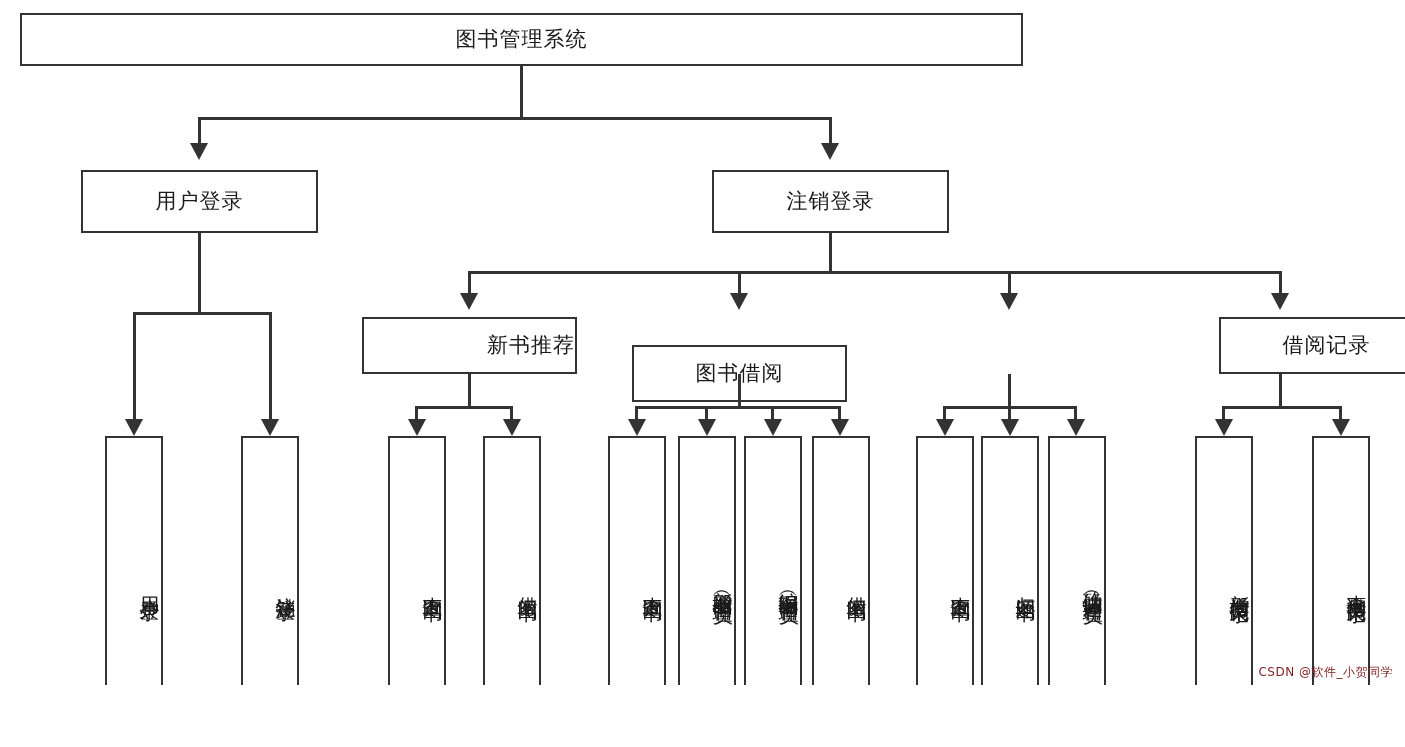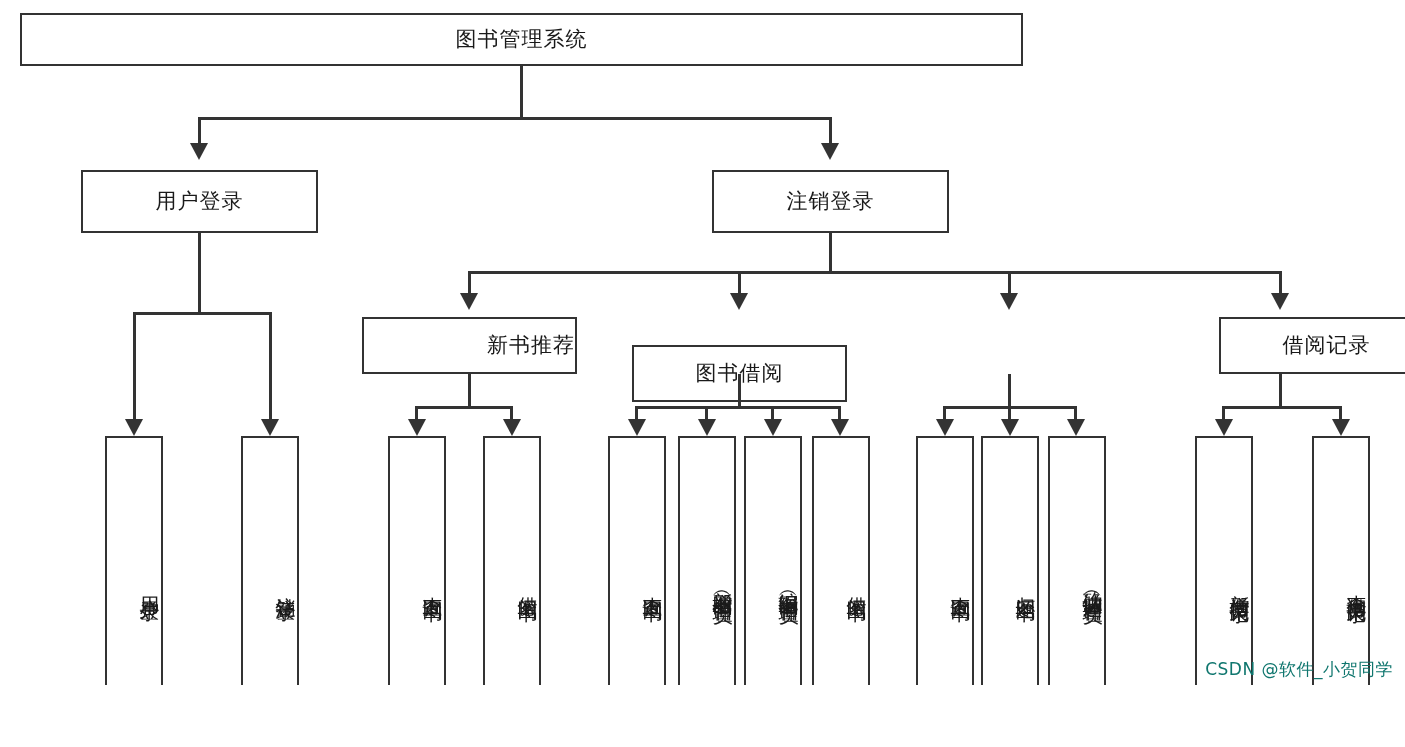--- a/index.html
+++ b/index.html
@@ -59,22 +59,22 @@
     width: 0;
     height: 0;
     border-left: 9px solid transparent;
     border-right: 9px solid transparent;
     border-top: 17px solid #333333;
   }
   .watermark {
     position: absolute;
     right: 12px;
     bottom: 4px;
-    font-size: 17px;
-    color: #0f766e;
+    font-size: 12px;
+    color: #7f1d1d;
     letter-spacing: 0.5px;
     white-space: nowrap;
   }
 </style>
 </head>
 <body>
 
 <div id="canvas">
 
   <div class="node horiz" style="left:20px; top:13px; width:1003px; height:53px;">

